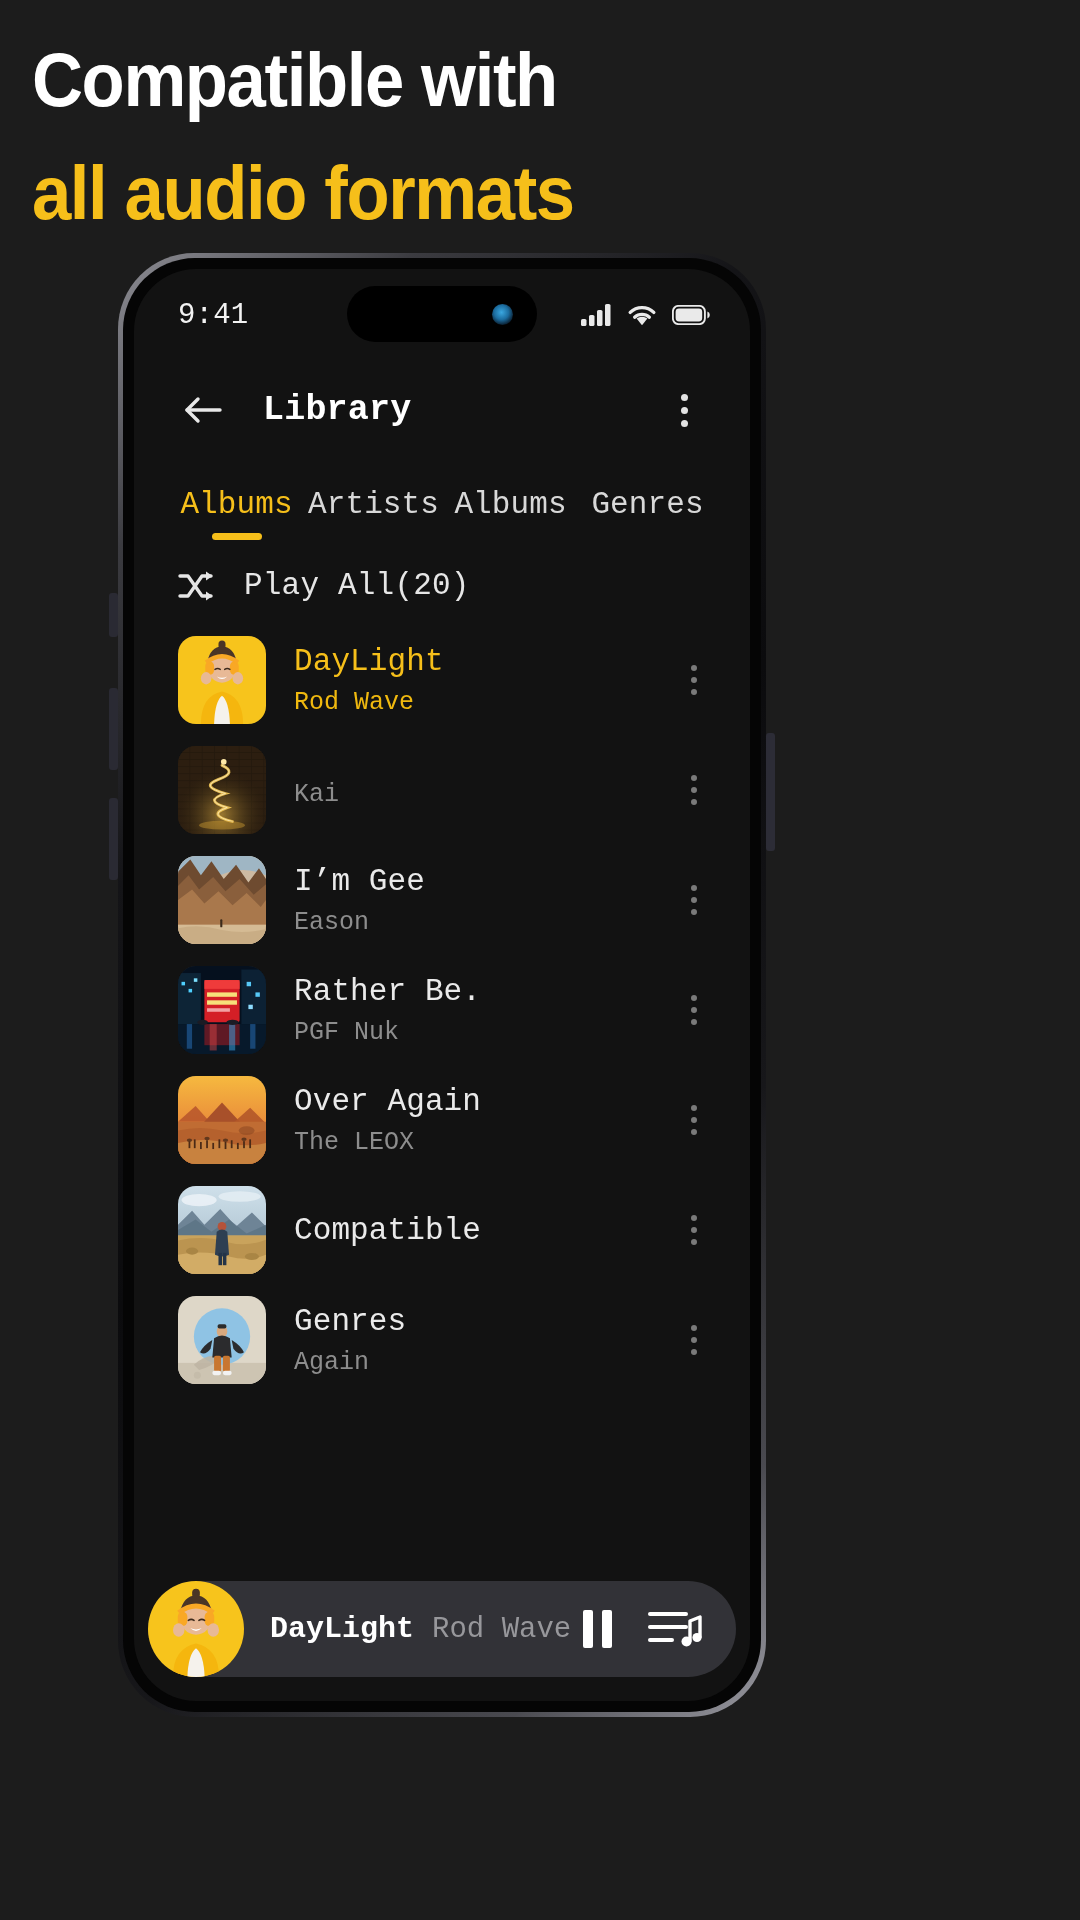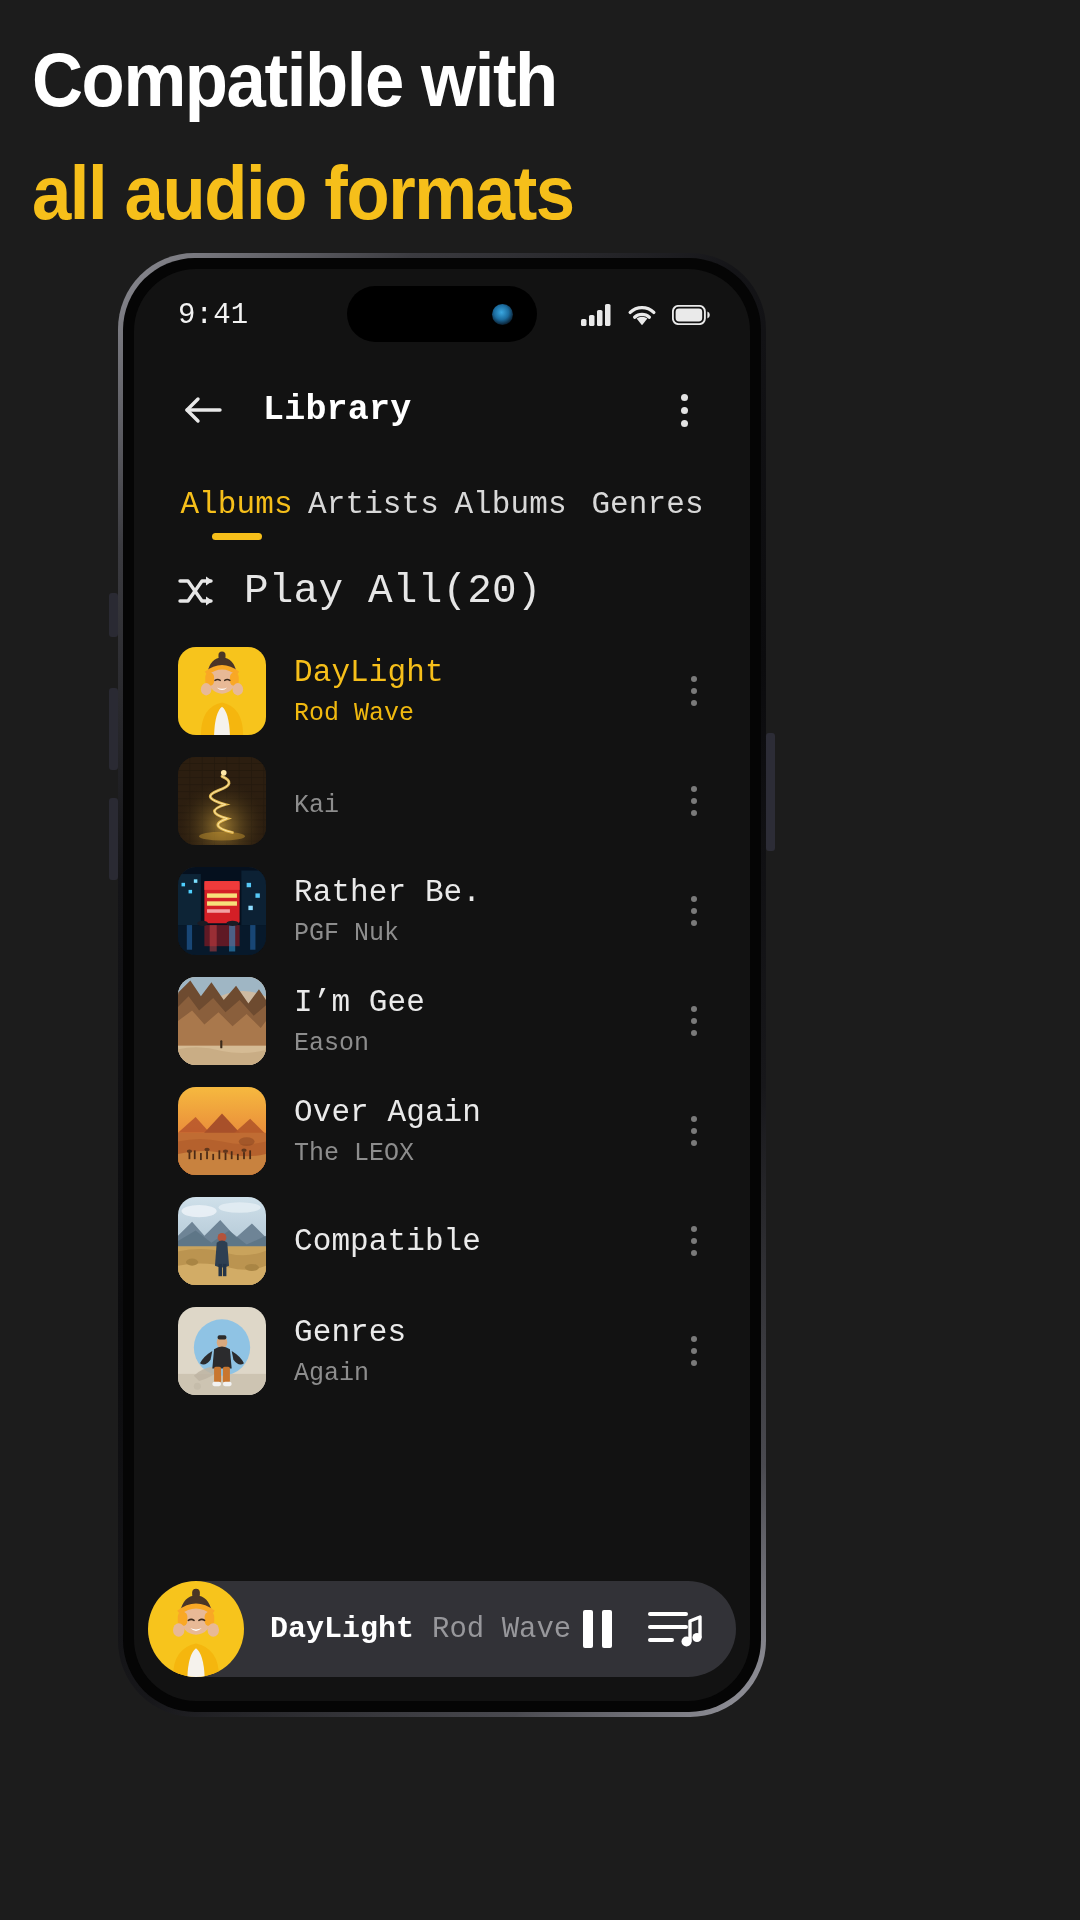--- a/index.html
+++ b/index.html
@@ -203,21 +203,21 @@
   .tab.active .tab-underline { display: block; }
 
   
   .playall {
     display: flex;
     align-items: center;
     gap: 26px;
     padding: 28px 0 22px 44px;
   }
   .playall-label {
-    font-size: 41px;
+    font-size: 31px;
     color: #e6e6e6;
     letter-spacing: 0.2px;
   }
 
   
   .tracklist {
     padding: 0 0 10px 0;
   }
   .track {
     display: flex;
@@ -479,20 +479,44 @@
                 </defs>
                 <rect width="100" height="100" fill="url(#gglow)"></rect>
                 <path d="M50 22 q18 8 -4 16 q-22 8 8 16 q-26 8 2 16 q-24 8 6 16" stroke="#f0c558" stroke-width="3.2" fill="none" stroke-linecap="round" opacity="0.92"></path>
                 <path d="M50 22 q18 8 -4 16 q-22 8 8 16 q-26 8 2 16 q-24 8 6 16" stroke="#fff0c0" stroke-width="1.1" fill="none" stroke-linecap="round" opacity="0.8"></path>
                 <circle cx="52" cy="18" r="3.2" fill="#ffe9a8"></circle>
                 <ellipse cx="50" cy="90" rx="26" ry="5" fill="#c99a30" opacity="0.45"></ellipse>
               </svg>
             </div>
             <div class="track-meta">
               <div class="track-artist">Kai</div>
+            </div>
+            <div class="row-more">
+              <i></i>
+              <i></i>
+              <i></i>
+            </div>
+          </div>
+
+          <div class="track">
+            <div class="art">
+              <svg viewBox="0 0 100 100" preserveAspectRatio="xMidYMid slice">
+                <rect width="100" height="100" fill="#cdbaa2"></rect>
+                <path d="M0 0 H100 V22 Q70 8 40 26 Q18 38 0 28 Z" fill="#9fb6c4"></path>
+                <path d="M0 18 L14 4 L26 22 L38 6 L52 26 L66 10 L80 30 L92 14 L100 26 V78 H0 Z" fill="#6e4b30"></path>
+                <path d="M0 34 L12 22 L24 38 L40 24 L54 40 L70 26 L86 44 L100 32 V80 H0 Z" fill="#8a5f3c"></path>
+                <path d="M0 50 L16 38 L30 54 L46 40 L62 56 L78 42 L94 58 L100 50 V84 H0 Z" fill="#a9784c"></path>
+                <rect y="78" width="100" height="22" fill="#d5bb94"></rect>
+                <path d="M0 82 q25 -5 50 2 q25 5 50 -1 V100 H0 Z" fill="#c9ad85"></path>
+                <rect x="48" y="72" width="2.4" height="9" rx="1" fill="#3c2b1b"></rect>
+              </svg>
+            </div>
+            <div class="track-meta">
+              <div class="track-title">I’m Gee</div>
+              <div class="track-artist">Eason</div>
             </div>
             <div class="row-more">
               <i></i>
               <i></i>
               <i></i>
             </div>
           </div>
 
           <div class="track">
             <div class="art">
@@ -517,44 +541,20 @@
                 <rect x="58" y="66" width="7" height="30" fill="#3aa8e8" opacity="0.5"></rect>
                 <rect x="10" y="66" width="6" height="28" fill="#2f7fd0" opacity="0.45"></rect>
                 <rect x="82" y="66" width="6" height="28" fill="#2f7fd0" opacity="0.45"></rect>
                 <ellipse cx="28" cy="64" rx="6" ry="3" fill="#1b1b24"></ellipse>
                 <ellipse cx="62" cy="64" rx="7" ry="3" fill="#1b1b24"></ellipse>
               </svg>
             </div>
             <div class="track-meta">
               <div class="track-title">Rather Be.</div>
               <div class="track-artist">PGF Nuk</div>
-            </div>
-            <div class="row-more">
-              <i></i>
-              <i></i>
-              <i></i>
-            </div>
-          </div>
-
-          <div class="track">
-            <div class="art">
-              <svg viewBox="0 0 100 100" preserveAspectRatio="xMidYMid slice">
-                <rect width="100" height="100" fill="#cdbaa2"></rect>
-                <path d="M0 0 H100 V22 Q70 8 40 26 Q18 38 0 28 Z" fill="#9fb6c4"></path>
-                <path d="M0 18 L14 4 L26 22 L38 6 L52 26 L66 10 L80 30 L92 14 L100 26 V78 H0 Z" fill="#6e4b30"></path>
-                <path d="M0 34 L12 22 L24 38 L40 24 L54 40 L70 26 L86 44 L100 32 V80 H0 Z" fill="#8a5f3c"></path>
-                <path d="M0 50 L16 38 L30 54 L46 40 L62 56 L78 42 L94 58 L100 50 V84 H0 Z" fill="#a9784c"></path>
-                <rect y="78" width="100" height="22" fill="#d5bb94"></rect>
-                <path d="M0 82 q25 -5 50 2 q25 5 50 -1 V100 H0 Z" fill="#c9ad85"></path>
-                <rect x="48" y="72" width="2.4" height="9" rx="1" fill="#3c2b1b"></rect>
-              </svg>
-            </div>
-            <div class="track-meta">
-              <div class="track-title">I’m Gee</div>
-              <div class="track-artist">Eason</div>
             </div>
             <div class="row-more">
               <i></i>
               <i></i>
               <i></i>
             </div>
           </div>
 
           <div class="track">
             <div class="art">

